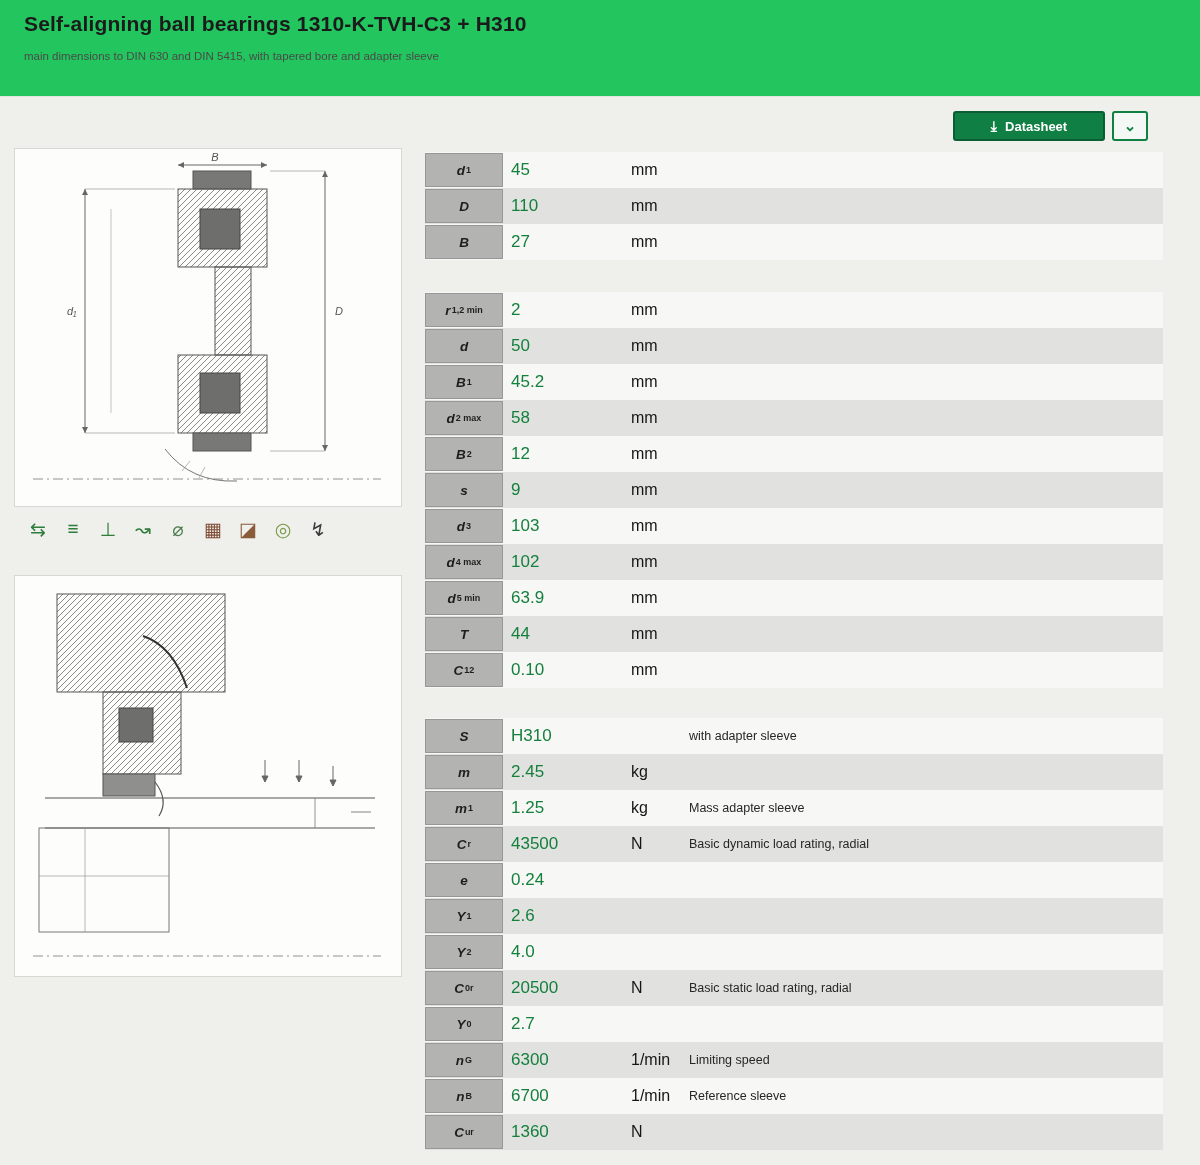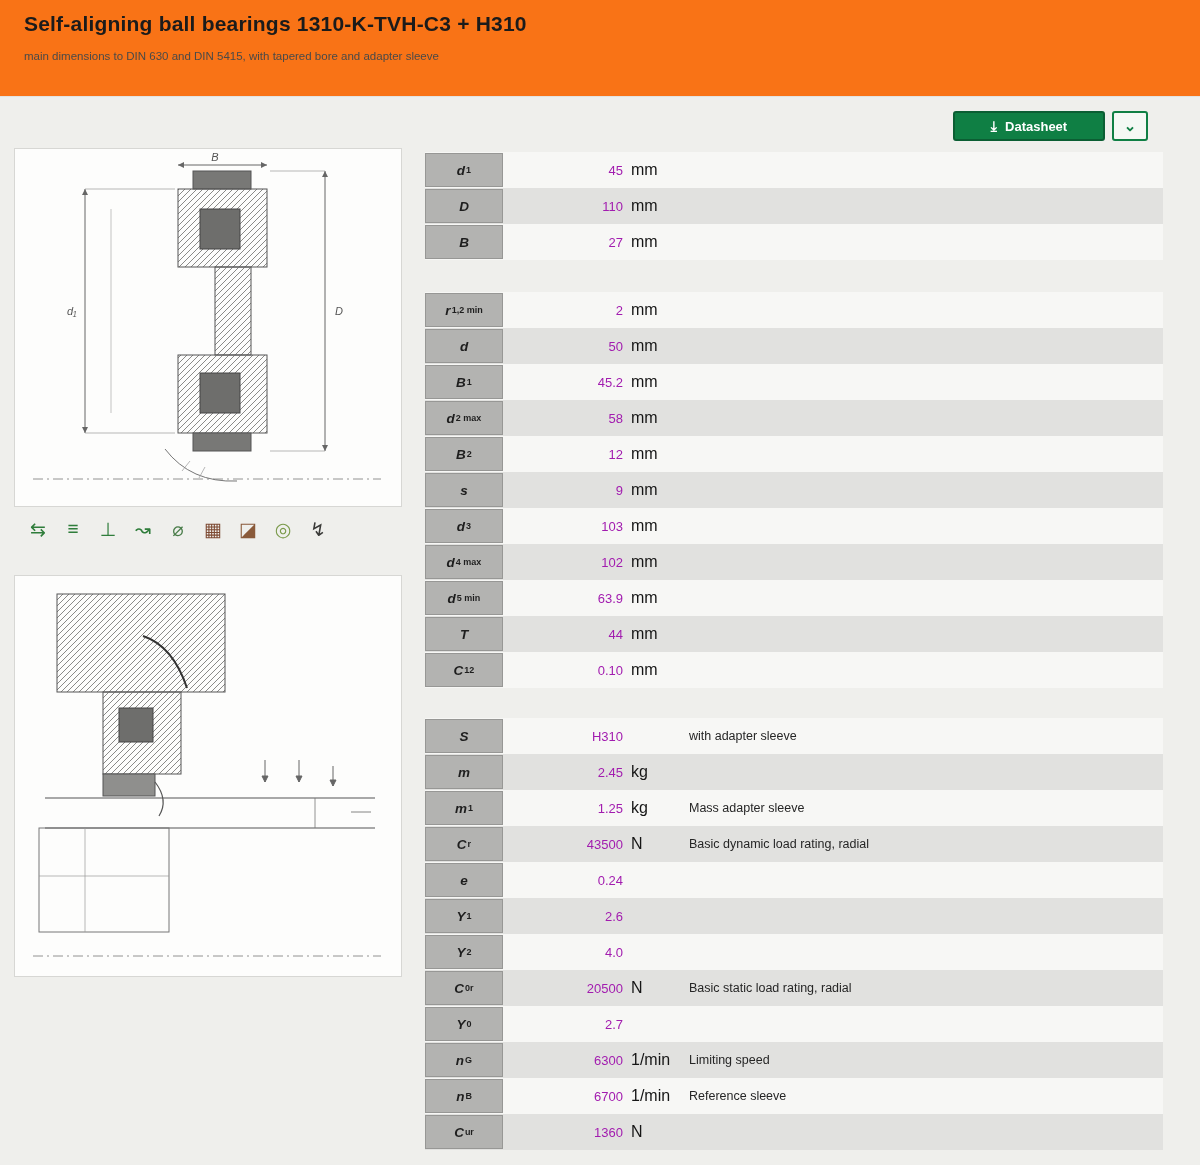--- a/index.html
+++ b/index.html
@@ -1,37 +1,37 @@
 <!DOCTYPE html>
 <html><head>
 <meta charset="utf-8">
 <style>
   html,body{margin:0;padding:0;}
   .page{position:relative;width:1200px;height:1165px;background:#efefec;font-family:"Liberation Sans",sans-serif;overflow:hidden;}
-  .header{position:absolute;left:0;top:0;width:1200px;height:96px;background:#f97316;border-bottom:1px solid #e3e3e0;}
+  .header{position:absolute;left:0;top:0;width:1200px;height:96px;background:#22c55e;border-bottom:1px solid #e3e3e0;}
   .title{position:absolute;left:24px;top:12px;font-size:21px;font-weight:bold;color:#1b1b1b;letter-spacing:.2px;}
   .subtitle{position:absolute;left:24px;top:50px;font-size:11.5px;color:#4a4a48;}
   .btn-primary{position:absolute;left:953px;top:111px;width:152px;height:30px;background:#0f7f44;border:2px solid #0b5e33;border-radius:3px;color:#fff;display:flex;align-items:center;justify-content:center;gap:8px;font-size:13px;font-weight:bold;cursor:pointer;box-sizing:border-box;}
   .btn-primary .dl{font-size:14px;font-weight:bold;}
   .btn-square{position:absolute;left:1112px;top:111px;width:36px;height:30px;background:#f4f8f4;border:2px solid #0f7f44;border-radius:3px;color:#0f7f44;display:flex;align-items:center;justify-content:center;font-size:15px;font-weight:bold;cursor:pointer;box-sizing:border-box;}
   .draw-box{position:absolute;background:#fdfdfc;border:1px solid #d7d7d4;}
   .box1{left:14px;top:148px;width:386px;height:357px;}
   .box2{left:14px;top:575px;width:386px;height:400px;}
   .icon-row{position:absolute;left:24px;top:513px;display:flex;gap:7px;}
   .ficon{width:28px;height:32px;display:flex;align-items:center;justify-content:center;font-size:19px;background:transparent;}
   .spec-table{position:absolute;left:425px;top:152px;width:738px;}
   .section{margin:0;padding:0;}
   .sec-gap1{height:32px;}
   .sec-gap2{height:30px;}
   .row{display:flex;height:36px;align-items:center;}
   .row.odd{background:#f7f7f5;}
   .row.even{background:#e1e1df;}
   .sym-cell{width:78px;height:34px;margin:1px 8px 1px 0;background:#b3b3b1;border:1px solid #979795;box-sizing:border-box;display:flex;align-items:center;justify-content:center;color:#1e1e1e;font-size:13.5px;font-style:italic;font-weight:bold;}
   .sym-cell sub{font-size:9px;font-style:normal;font-weight:bold;margin-left:1px;}
-  .val-cell{width:112px;text-align:right;font-size:13px;color:#a21caf;padding-right:8px;}
+  .val-cell{width:112px;font-size:17px;color:#15803d;padding-right:8px;}
   .unit-cell{width:58px;text-align:left;font-size:16px;color:#161616;}
   .remark-cell{flex:1;font-size:12.5px;color:#262626;}
   svg{display:block;}
   .svg-label{font-family:"Liberation Sans",sans-serif;font-size:11px;fill:#555;font-style:italic;}
 </style>
 </head>
 <body>
 
 <div class="page">
 

